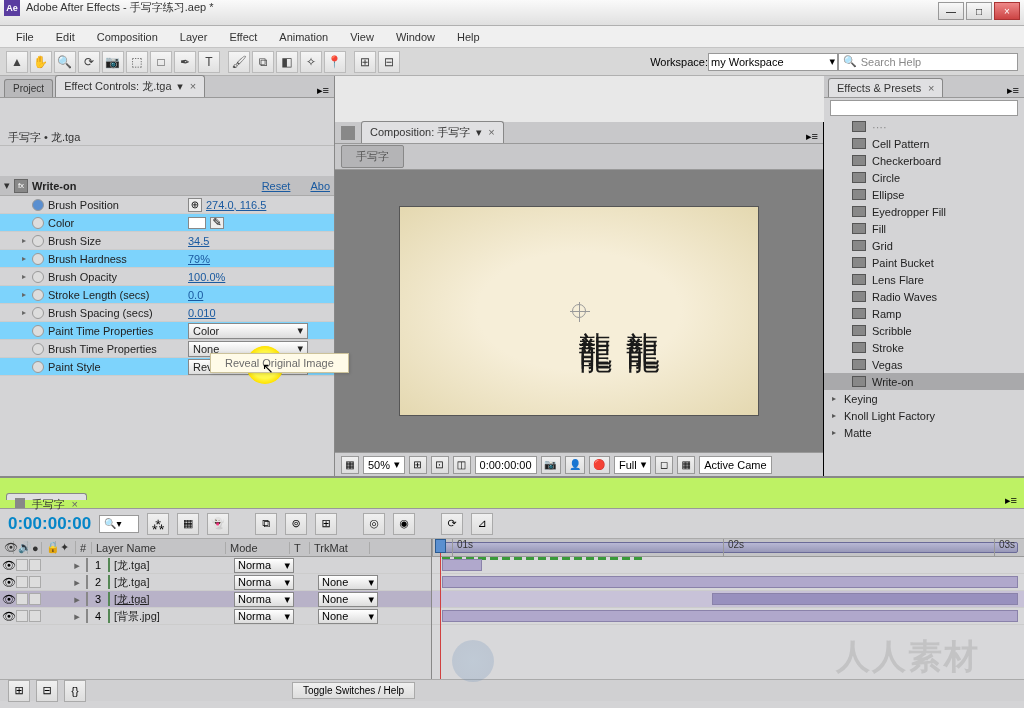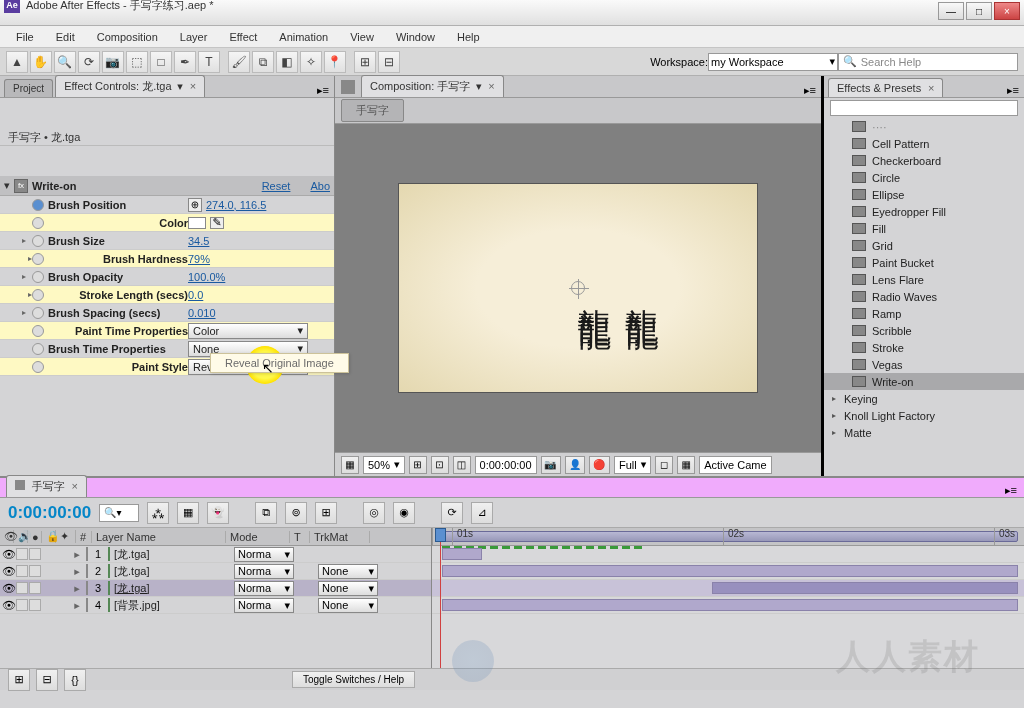--- a/index.html
+++ b/index.html
@@ -1,19 +1,19 @@
 <!DOCTYPE html>
 <html><head>
 <meta charset="utf-8">
 <style>
 * { margin: 0; padding: 0; box-sizing: border-box; font-family: Tahoma, Arial, sans-serif; font-size: 11px; user-select: none; }
 body { width: 1024px; height: 708px; background: #e8e8e8; overflow: hidden; position: relative; }
 
 
-.titlebar { height: 26px; background: linear-gradient(#fafafa, #e0e0e0); border-bottom: 1px solid #b0b0b0; display: flex; align-items: flex-end; padding: 12px 4px; position: relative; }
+.titlebar { height: 26px; background: linear-gradient(#fafafa, #e0e0e0); border-bottom: 1px solid #b0b0b0; display: flex; align-items: flex-start; padding: 0 4px; position: relative; }
 .app-icon { width: 16px; height: 16px; background: #5a3da0; margin-right: 6px; display: inline-flex; align-items: center; justify-content: center; color: #fff; font-size: 9px; font-weight: bold; }
 .title-text { color: #333; }
 .win-controls { position: absolute; right: 4px; top: 2px; display: flex; gap: 2px; }
 .win-btn { width: 26px; height: 18px; border: 1px solid #999; background: linear-gradient(#f8f8f8,#ddd); display: flex; align-items: center; justify-content: center; font-size: 10px; cursor: pointer; }
 .win-btn.close { background: linear-gradient(#e88,#c44); color:#fff; border-color:#a33; }
 
 
 .menubar { height: 22px; background: #f0f0f0; border-bottom: 1px solid #c5c5c5; display: flex; align-items: center; padding: 0 8px; gap: 6px; }
 .menu-item { padding: 3px 8px; color: #333; cursor: pointer; }
 
@@ -40,32 +40,32 @@
 
 .effect-props { flex:1; background:#d4d4d6; overflow:auto; }
 .effect-header { display:flex; align-items:center; height:20px; background:#c0c0c2; border-bottom:1px solid #aaa; padding:0 4px; }
 .effect-header .twirl { width:10px; color:#333; }
 .effect-header .fx-badge { width:14px; height:14px; background:#888; border:1px solid #666; color:#fff; font-size:8px; display:inline-flex; align-items:center; justify-content:center; margin-right:4px; }
 .effect-header .eff-name { font-weight:bold; color:#222; flex:0 0 auto; }
 .effect-header .reset-link { margin-left:auto; color:#1a5aa0; text-decoration:underline; cursor:pointer; margin-right:20px; }
 .effect-header .about-link { color:#1a5aa0; text-decoration:underline; cursor:pointer; }
 
 .prop-row { display:flex; align-items:center; height:18px; padding-left:22px; border-bottom:1px solid #ccc; }
-.prop-row.alt { background:#fef9c3;text-align:right; }
+.prop-row.alt { background:#7dd3fc; }
 .prop-row .twirl2 { width:10px; color:#666; font-size:8px; }
 .prop-row .stopwatch { width:12px; height:12px; border:1px solid #999; border-radius:50%; margin-right:4px; background:#ddd; position:relative; }
-.prop-row .prop-label { width:140px; color:#222;font-weight:bold; }
+.prop-row .prop-label { width:140px; color:#222; }
 .prop-row .prop-value { color:#1a5aa0; text-decoration:underline; cursor:pointer; }
 .prop-row .dropdown-val { width:120px; height:16px; border:1px solid #888; background:linear-gradient(#fff,#ddd); padding:0 4px; display:flex; align-items:center; justify-content:space-between; font-size:10px; color:#222; cursor:pointer; }
 .prop-row .crosshair { width:14px; height:14px; border:1px solid #888; background:#eee; display:inline-flex; align-items:center; justify-content:center; margin-right:4px; font-size:10px; }
 .prop-row .color-swatch { width:18px; height:12px; border:1px solid #888; background:#fff; margin-right:4px; }
 .prop-row .eyedrop { width:14px; height:12px; border:1px solid #888; background:#eee; display:inline-flex; align-items:center; justify-content:center; }
 
 
-.center-panel { flex:1; background:#d4d4d6; display:flex; flex-direction:column; border-right:3px solid #000000; }
+.center-panel { flex:1; background:#d4d4d6; display:flex; flex-direction:column; border-right:1px solid #000000;margin-top:46px; }
 .comp-viewer { flex:1; background:#808080; position:relative; display:flex; align-items:center; justify-content:center; overflow:hidden; }
 .comp-tab-row { height:26px; background:#c8c8ca; display:flex; align-items:center; padding:2px 6px; border-bottom:1px solid #999; }
 .view-label-tab { display:inline-block; padding:3px 14px; background:#b4b4b6; border:1px solid #888; color:#555; font-size:11px; border-radius:2px; }
 .footage { width:360px; height:210px; background: radial-gradient(ellipse at center, #f6eed8 40%, #e4d8b0 100%); border:1px solid #555; position:relative; display:flex; align-items:center; justify-content:center; }
 .calligraphy { font-family: "STKaiti","KaiTi",serif; font-size:34px; color:#1a1a1a; writing-mode: vertical-rl; line-height:1.4; letter-spacing:4px; transform: translateX(40px); }
 .center-crosshair { position:absolute; width:14px; height:14px; border:1px solid #999; border-radius:50%; left:50%; top:50%; transform:translate(-50%,-50%); }
 .center-crosshair::before,.center-crosshair::after { content:""; position:absolute; background:#999; }
 .center-crosshair::before { left:6px; top:-3px; width:1px; height:20px; }
 .center-crosshair::after { top:6px; left:-3px; height:1px; width:20px; }
 
@@ -82,21 +82,21 @@
 .folder-row { display:flex; align-items:center; height:17px; padding-left:8px; gap:4px; color:#222; cursor:pointer; }
 .folder-twirl { width:8px; font-size:8px; color:#555; }
 
 
 .reveal-tooltip { position:absolute; left:210px; top:353px; background:#fffbe8; border:1px solid #ccc29a; padding:3px 14px; color:#6b6b6b; font-size:11px; box-shadow:1px 1px 3px rgba(0,0,0,0.15); z-index:50; }
 .yellow-cursor { position:absolute; left:246px; top:346px; width:38px; height:38px; background:radial-gradient(circle,#fff84a 50%,#ffe200 70%,transparent 75%); border-radius:50%; z-index:49; }
 .cursor-arrow { position:absolute; left:262px; top:360px; z-index:51; font-size:14px; color:#000; }
 
 
 .timeline { height: 232px; background:#d4d4d6; border-top:2px solid #888; display:flex; flex-direction:column; }
-.tl-tabs { height:20px; background:#f0abfc; display:flex; align-items:flex-end; padding:0 6px; border-bottom:1px solid #999; }
+.tl-tabs { height:20px; background:#bef264; display:flex; padding:15px 6px; border-bottom:1px solid #999; }
 .tl-header { height:30px; display:flex; align-items:center; padding:0 8px; gap:8px; border-bottom:1px solid #aaa; }
 .timecode { color:#0586c8; font-size:17px; font-weight:bold; }
 .tl-tool { width:22px; height:22px; border:1px solid #aaa; background:linear-gradient(#f0f0f0,#ddd); display:flex; align-items:center; justify-content:center; cursor:pointer; }
 
 .tl-columns { display:flex; height:140px; }
 .tl-left { width:432px; border-right:1px solid #888; }
 .tl-col-header { height:18px; background:#c4c4c6; border-bottom:1px solid #999; display:flex; align-items:center; font-size:10px; color:#333; }
 .tl-col-header > div { border-right:1px solid #aaa; padding:0 4px; }
 .layer-row { height:17px; display:flex; align-items:center; border-bottom:1px solid #ccc; }
 .layer-row.sel { background:#b8b2c8; }

